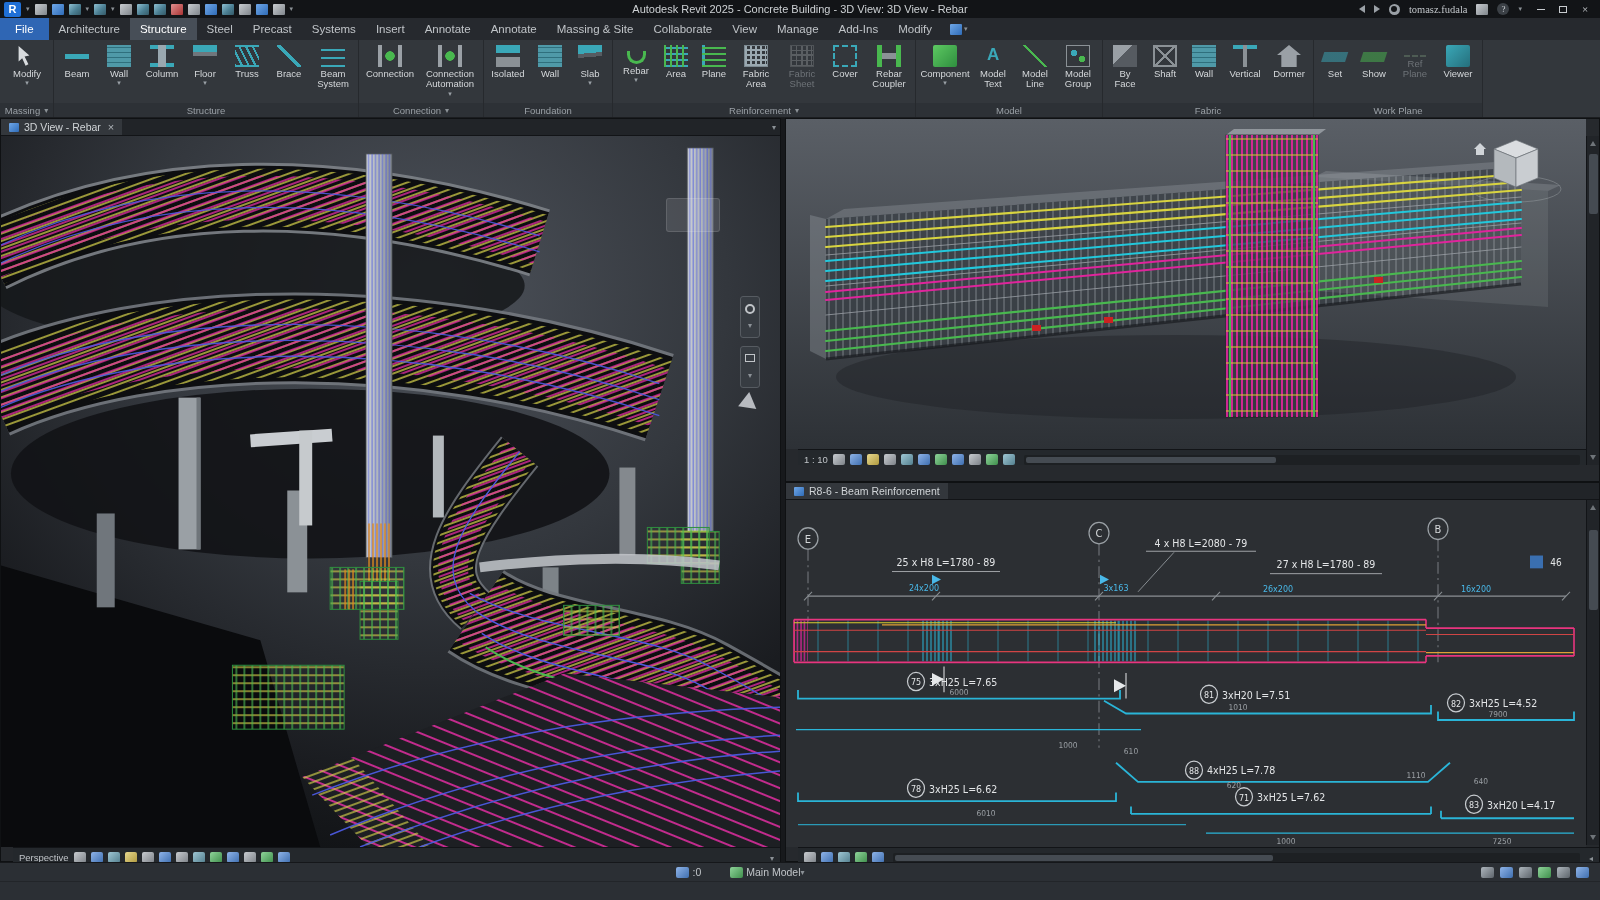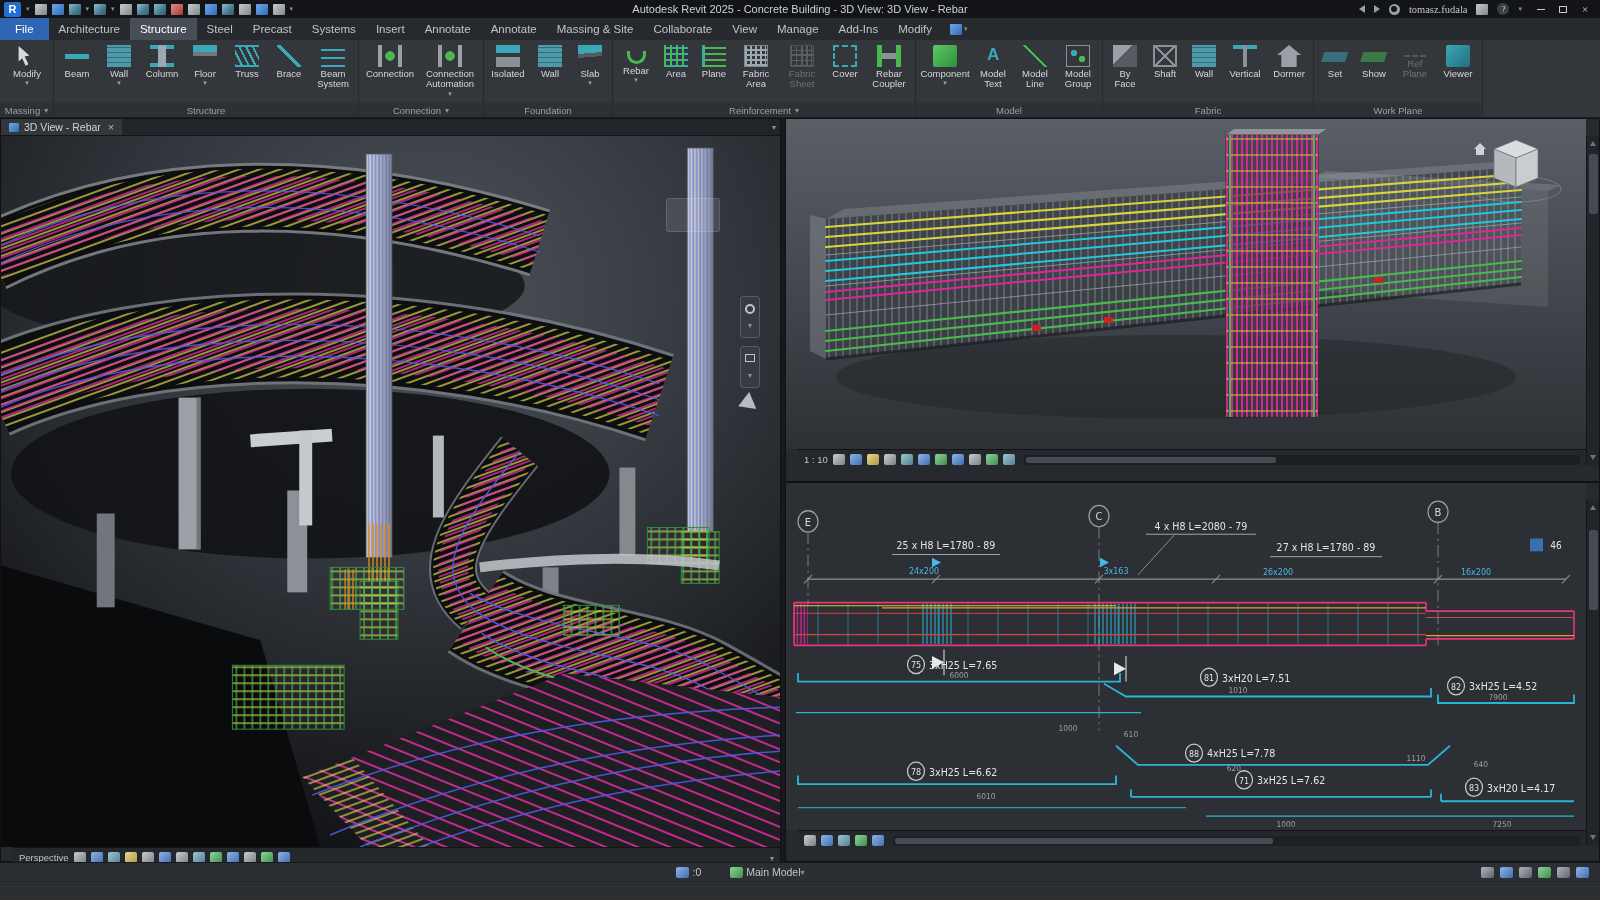--- a/index.html
+++ b/index.html
@@ -682,20 +682,27 @@
         <div class="vicon g"></div>
         <div class="vicon"></div>
         <div class="hscroll">
             <div class="thumb"></div>
           </div>
         <span class="chev">◂</span>
       </div>
     </div>
 
     <div class="pane" style="left:785px;top:364px;width:815px;height:380px;">
+      <div class="vtabbar">
+        <div class="vtab">
+          <span class="vicon-doc"></span>
+          <span>R8-6 - Beam Reinforcement</span>
+        </div>
+        <div class="vtab-rest"></div>
+      </div>
 
       <div class="canvas" style="width:800px;height:347px;">
         <svg width="800" height="347" viewBox="0 0 800 325" preserveAspectRatio="none">
           <rect width="800" height="325" fill="#2c2f33"></rect>
 
           <g stroke="#787d82" stroke-width="1" stroke-dasharray="11 4 2 4">
             <line x1="22" y1="46" x2="22" y2="114"></line>
             <line x1="313" y1="41" x2="313" y2="232"></line>
             <line x1="652" y1="37" x2="652" y2="152"></line>
           </g>

